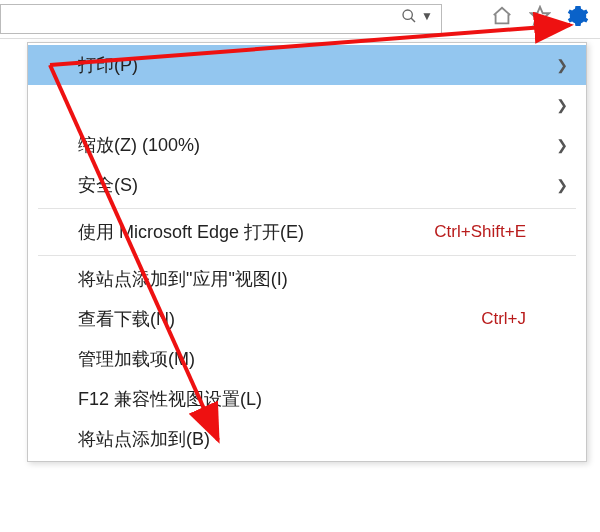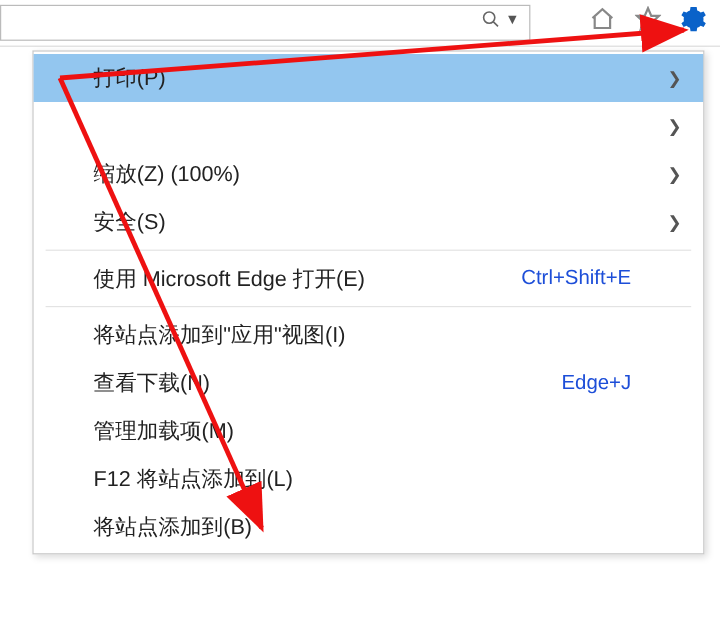--- a/index.html
+++ b/index.html
@@ -7,21 +7,21 @@
   .search-box{position:absolute;left:0;top:4px;width:440px;height:28px;border:1px solid #bbb;background:#fff}
   .search-right{position:absolute;right:8px;top:3px;display:flex;align-items:center;gap:4px;color:#777}
   .drop{font-size:12px;color:#555}
   .tb-icons{position:absolute;right:10px;top:4px;display:flex;align-items:center;gap:14px}
   .tb-icon{width:24px;height:24px;display:flex;align-items:center;justify-content:center;color:#777;cursor:pointer}
   .tb-icon.gear{color:#0a62c9}
   .menu{position:absolute;left:27px;top:42px;width:558px;border:1px solid #c8c8c8;background:#fff;box-shadow:2px 2px 6px rgba(0,0,0,.15);padding:2px 0}
   .item{position:relative;height:40px;display:flex;align-items:center;padding-left:50px;font-size:18px;color:#222;cursor:pointer}
   .item.hl{background:#93c6ef}
   .sep{height:1px;background:#e3e3e3;margin:3px 10px}
-  .shortcut{position:absolute;right:60px;font-size:17px;color:#1d4ed8}
+  .shortcut{position:absolute;right:60px;font-size:17px;color:#b91c1c}
   .arrow{position:absolute;right:18px;color:#555;font-size:14px}
   .annot{position:absolute;left:0;top:0;width:600px;height:532px;pointer-events:none}
 </style>
 </head>
 <body>
 
 <div class="toolbar">
   <div class="search-box">
     <div class="search-right">
       <svg width="16" height="16" viewBox="0 0 24 24" fill="none" stroke="#666" stroke-width="2">
@@ -71,27 +71,27 @@
   <div class="item">
     <span>使用 Microsoft Edge 打开(E)</span>
     <span class="shortcut">Ctrl+Shift+E</span>
   </div>
   <div class="sep"></div>
   <div class="item">
     <span>将站点添加到"应用"视图(I)</span>
   </div>
   <div class="item">
     <span>查看下载(N)</span>
-    <span class="shortcut">Edge+J</span>
+    <span class="shortcut">Ctrl+J</span>
   </div>
   <div class="item">
     <span>管理加载项(M)</span>
   </div>
   <div class="item">
-    <span>F12 将站点添加到(L)</span>
+    <span>F12 兼容性视图设置(L)</span>
   </div>
   <div class="item">
     <span>将站点添加到(B)</span>
   </div>
 </div>
 
 <svg class="annot" width="600" height="532">
   <defs>
     <marker id="ah" markerWidth="12" markerHeight="12" refX="9" refY="4" orient="auto">
       <path d="M0,0 L10,4 L0,8 Z" fill="#e11"></path>

